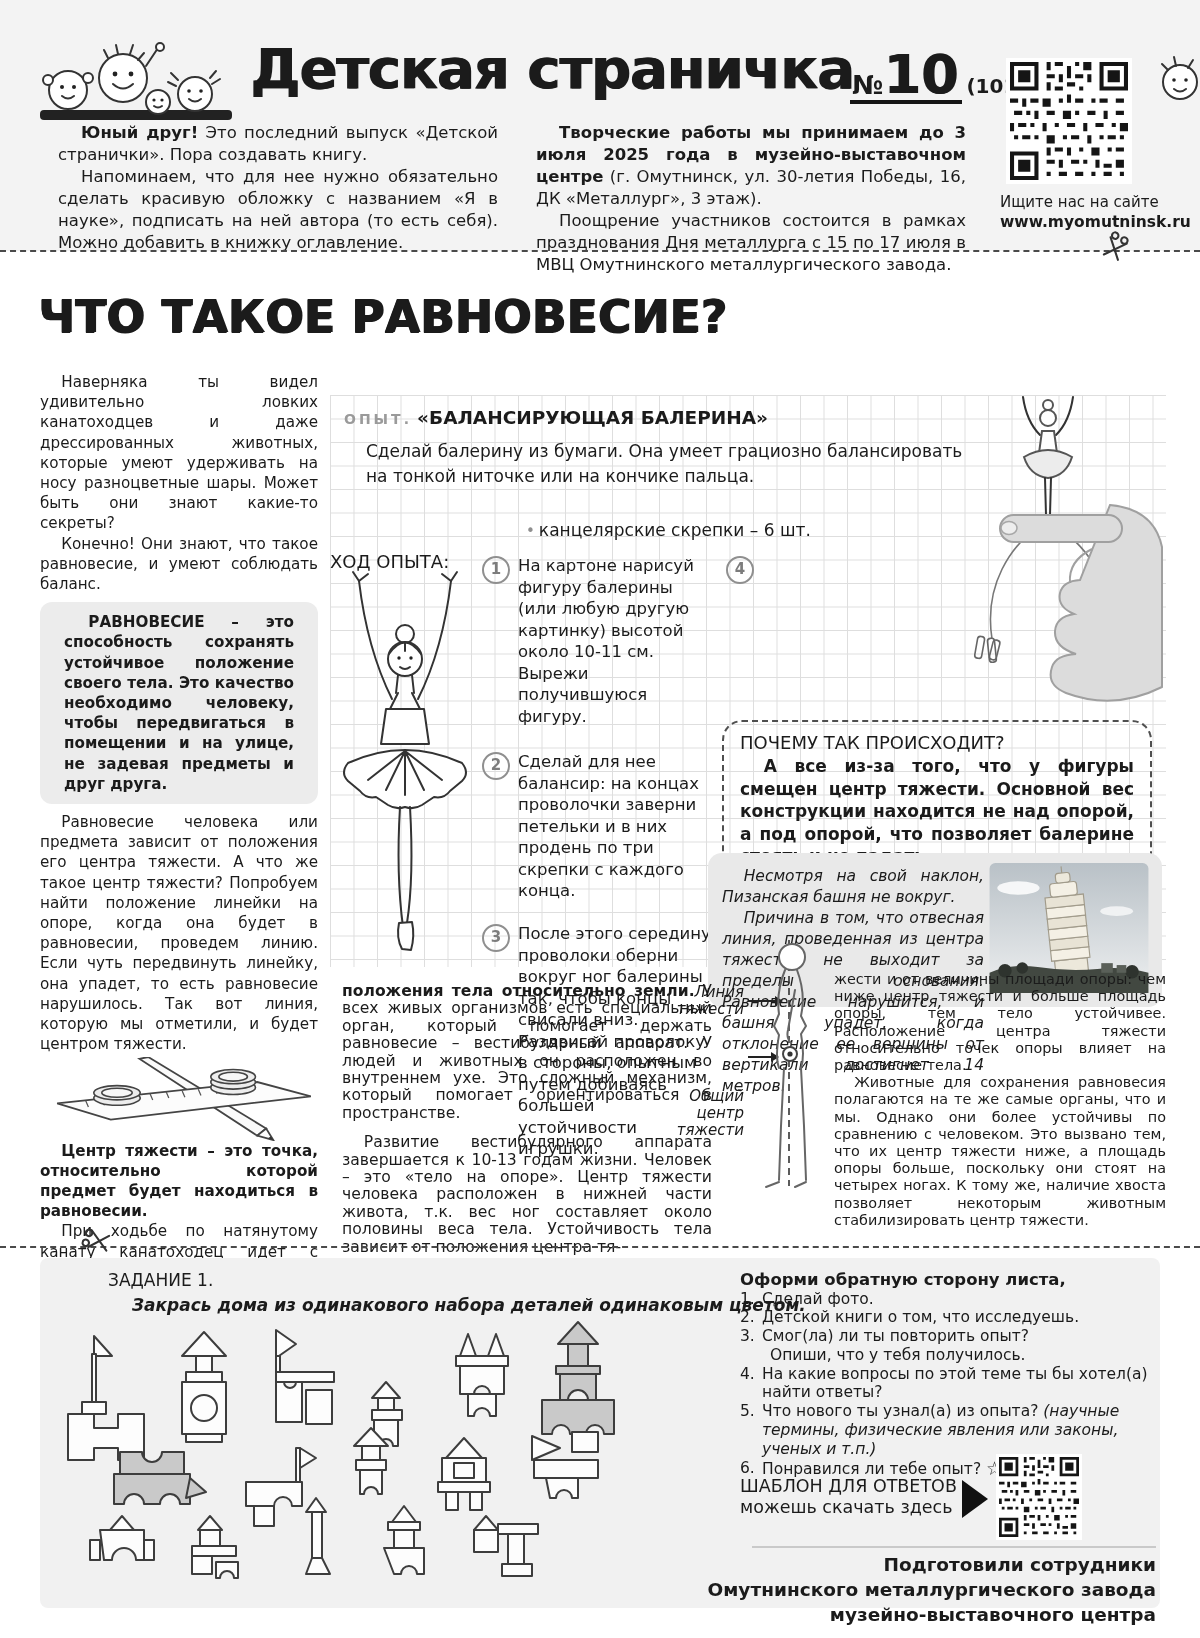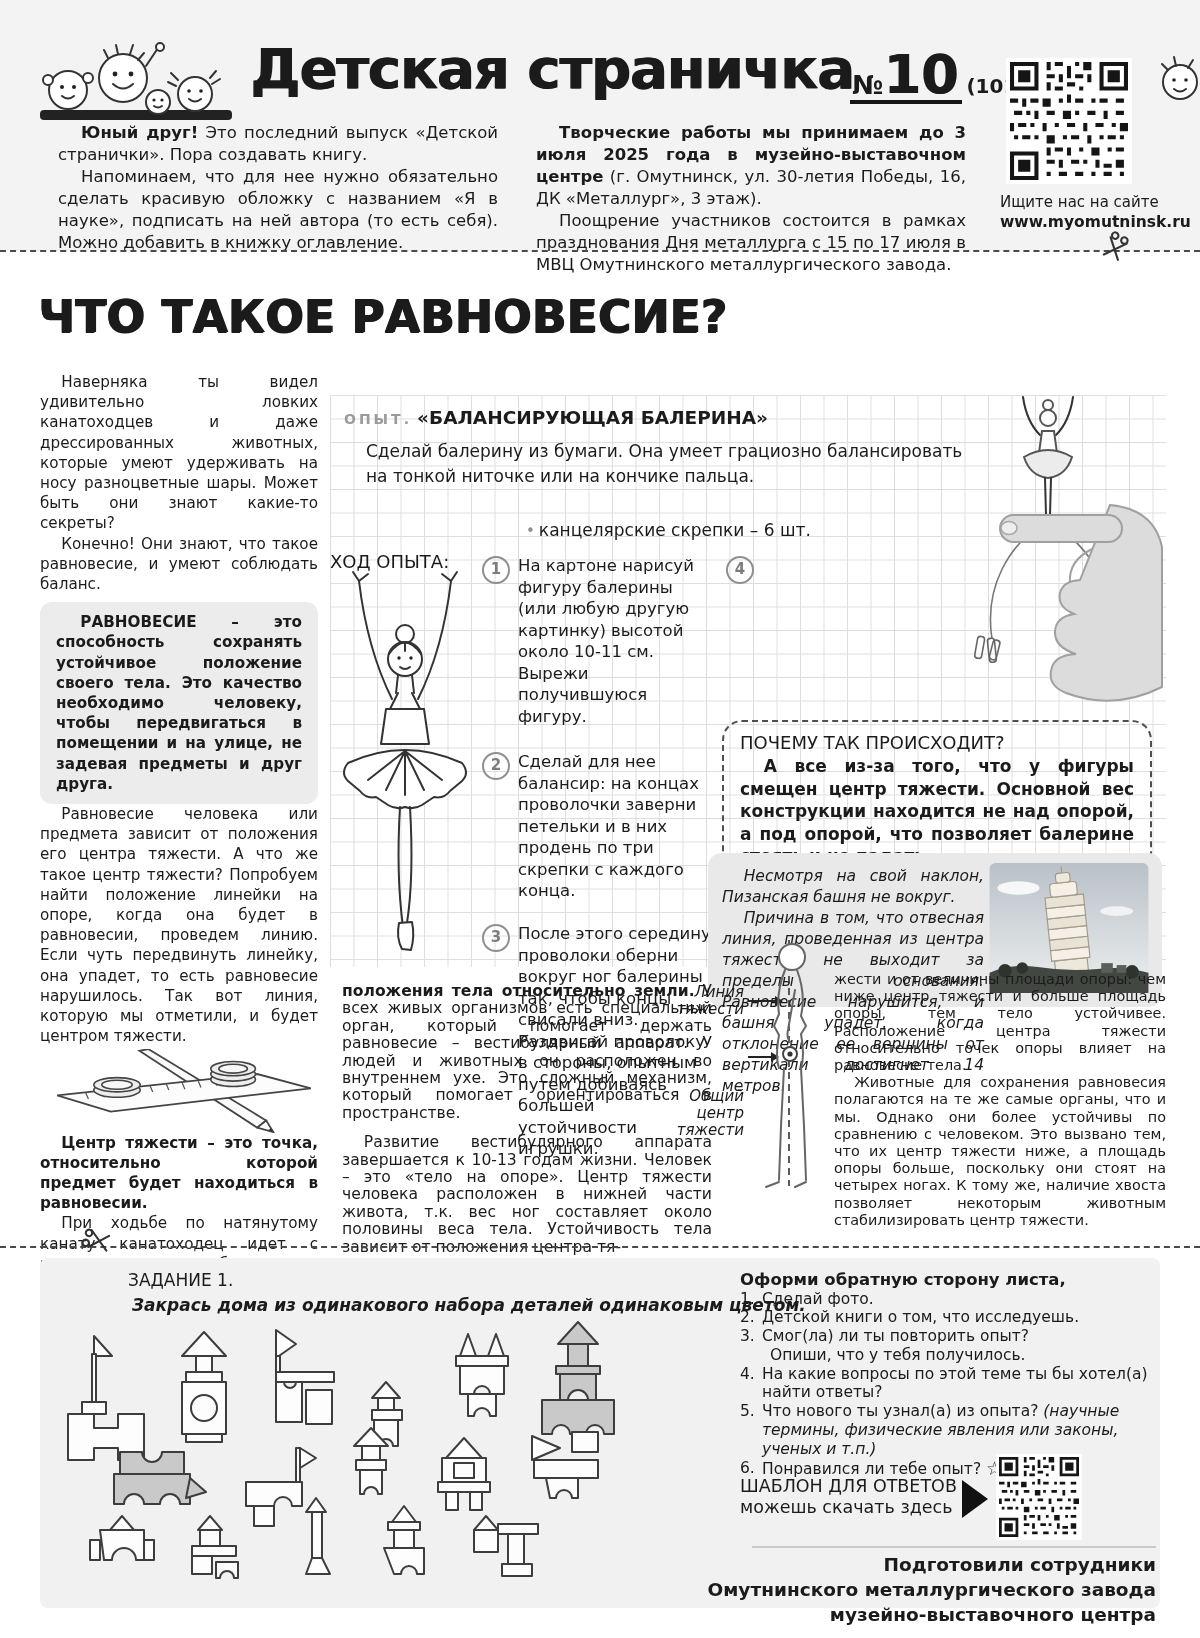--- a/index.html
+++ b/index.html
@@ -26,21 +26,21 @@
   .cut-top{top:250px;}
   .cut-bottom{top:1246px;}
   .scis{width:30px;height:30px;}
   .scis-top{left:1100px;top:232px;transform:rotate(115deg);}
   .scis-bottom{left:82px;top:1226px;transform:rotate(15deg);}
   
   .main-title{left:38px;top:290px;font-size:45px;font-weight:800;letter-spacing:.5px;
     text-shadow:1.6px 0 0 currentColor, 0 1px 0 currentColor;}
   .col-left{left:40px;top:372px;width:278px;font-size:15.2px;line-height:20.2px;text-align:justify;}
   .col-left p{margin:0;text-indent:1.4em;}
-  .def-box{background:#ececec;border-radius:12px;padding:10px 16px;font-weight:700;margin:8px 0 0;}
+  .def-box{background:#ececec;border-radius:12px;padding:10px 24px;font-weight:700;margin:8px 0 8px;}
   .def-box p{text-indent:1.6em;}
   .bold-p{font-weight:700;}
   .ruler-wrap{margin:2px 0 0 10px;}
   
   .exp-area{left:330px;top:395px;width:836px;height:800px;}
   .grid-bg{position:absolute;left:0;top:0;width:836px;height:572px;
     background-image:linear-gradient(#dedede 1px,transparent 1px),linear-gradient(90deg,#dedede 1px,transparent 1px);
     background-size:23.5px 23.5px;}
   .exp-area>*{position:absolute;}
   .opyt-line{left:14px;top:12px;white-space:nowrap;}
@@ -80,21 +80,21 @@
   .larrow:after{content:"";position:absolute;right:-7px;top:-4px;border-left:8px solid #222;border-top:5px solid transparent;border-bottom:5px solid transparent;}
   .larrow1{left:748px;top:1000px;width:28px;}
   .larrow2{left:748px;top:1056px;width:24px;}
   .human{left:744px;top:938px;}
   .right-col{left:834px;top:971px;width:332px;font-size:14.4px;line-height:17.2px;text-align:justify;}
   .right-col p{margin:0;}
   .right-col p+p{text-indent:1.4em;}
   
   .band-bottom{left:40px;top:1258px;width:1120px;height:350px;background:#f1f1f1;border-radius:8px;}
   .band-bottom>*{position:absolute;}
-  .task-label{left:68px;top:12px;font-size:17px;margin-left:20px;}
+  .task-label{left:68px;top:12px;font-size:17px;}
   .task-instr{left:92px;top:37px;font-size:17px;font-weight:700;font-style:italic;}
   .blocks{left:14px;top:62px;}
   .chk{left:700px;top:12px;width:416px;font-size:15.5px;line-height:18.8px;}
   .chk-title{font-weight:700;font-size:16.5px;line-height:19.5px;}
   .chk-item{padding-left:22px;position:relative;}
   .chk-num{position:absolute;left:0;}
   .chk-sub{padding-left:8px;}
   .ital{font-style:italic;}
   .stars{font-size:19px;letter-spacing:3px;color:#333;vertical-align:-1px;}
   .tpl{left:700px;top:218px;width:230px;font-size:17.5px;line-height:21px;}

